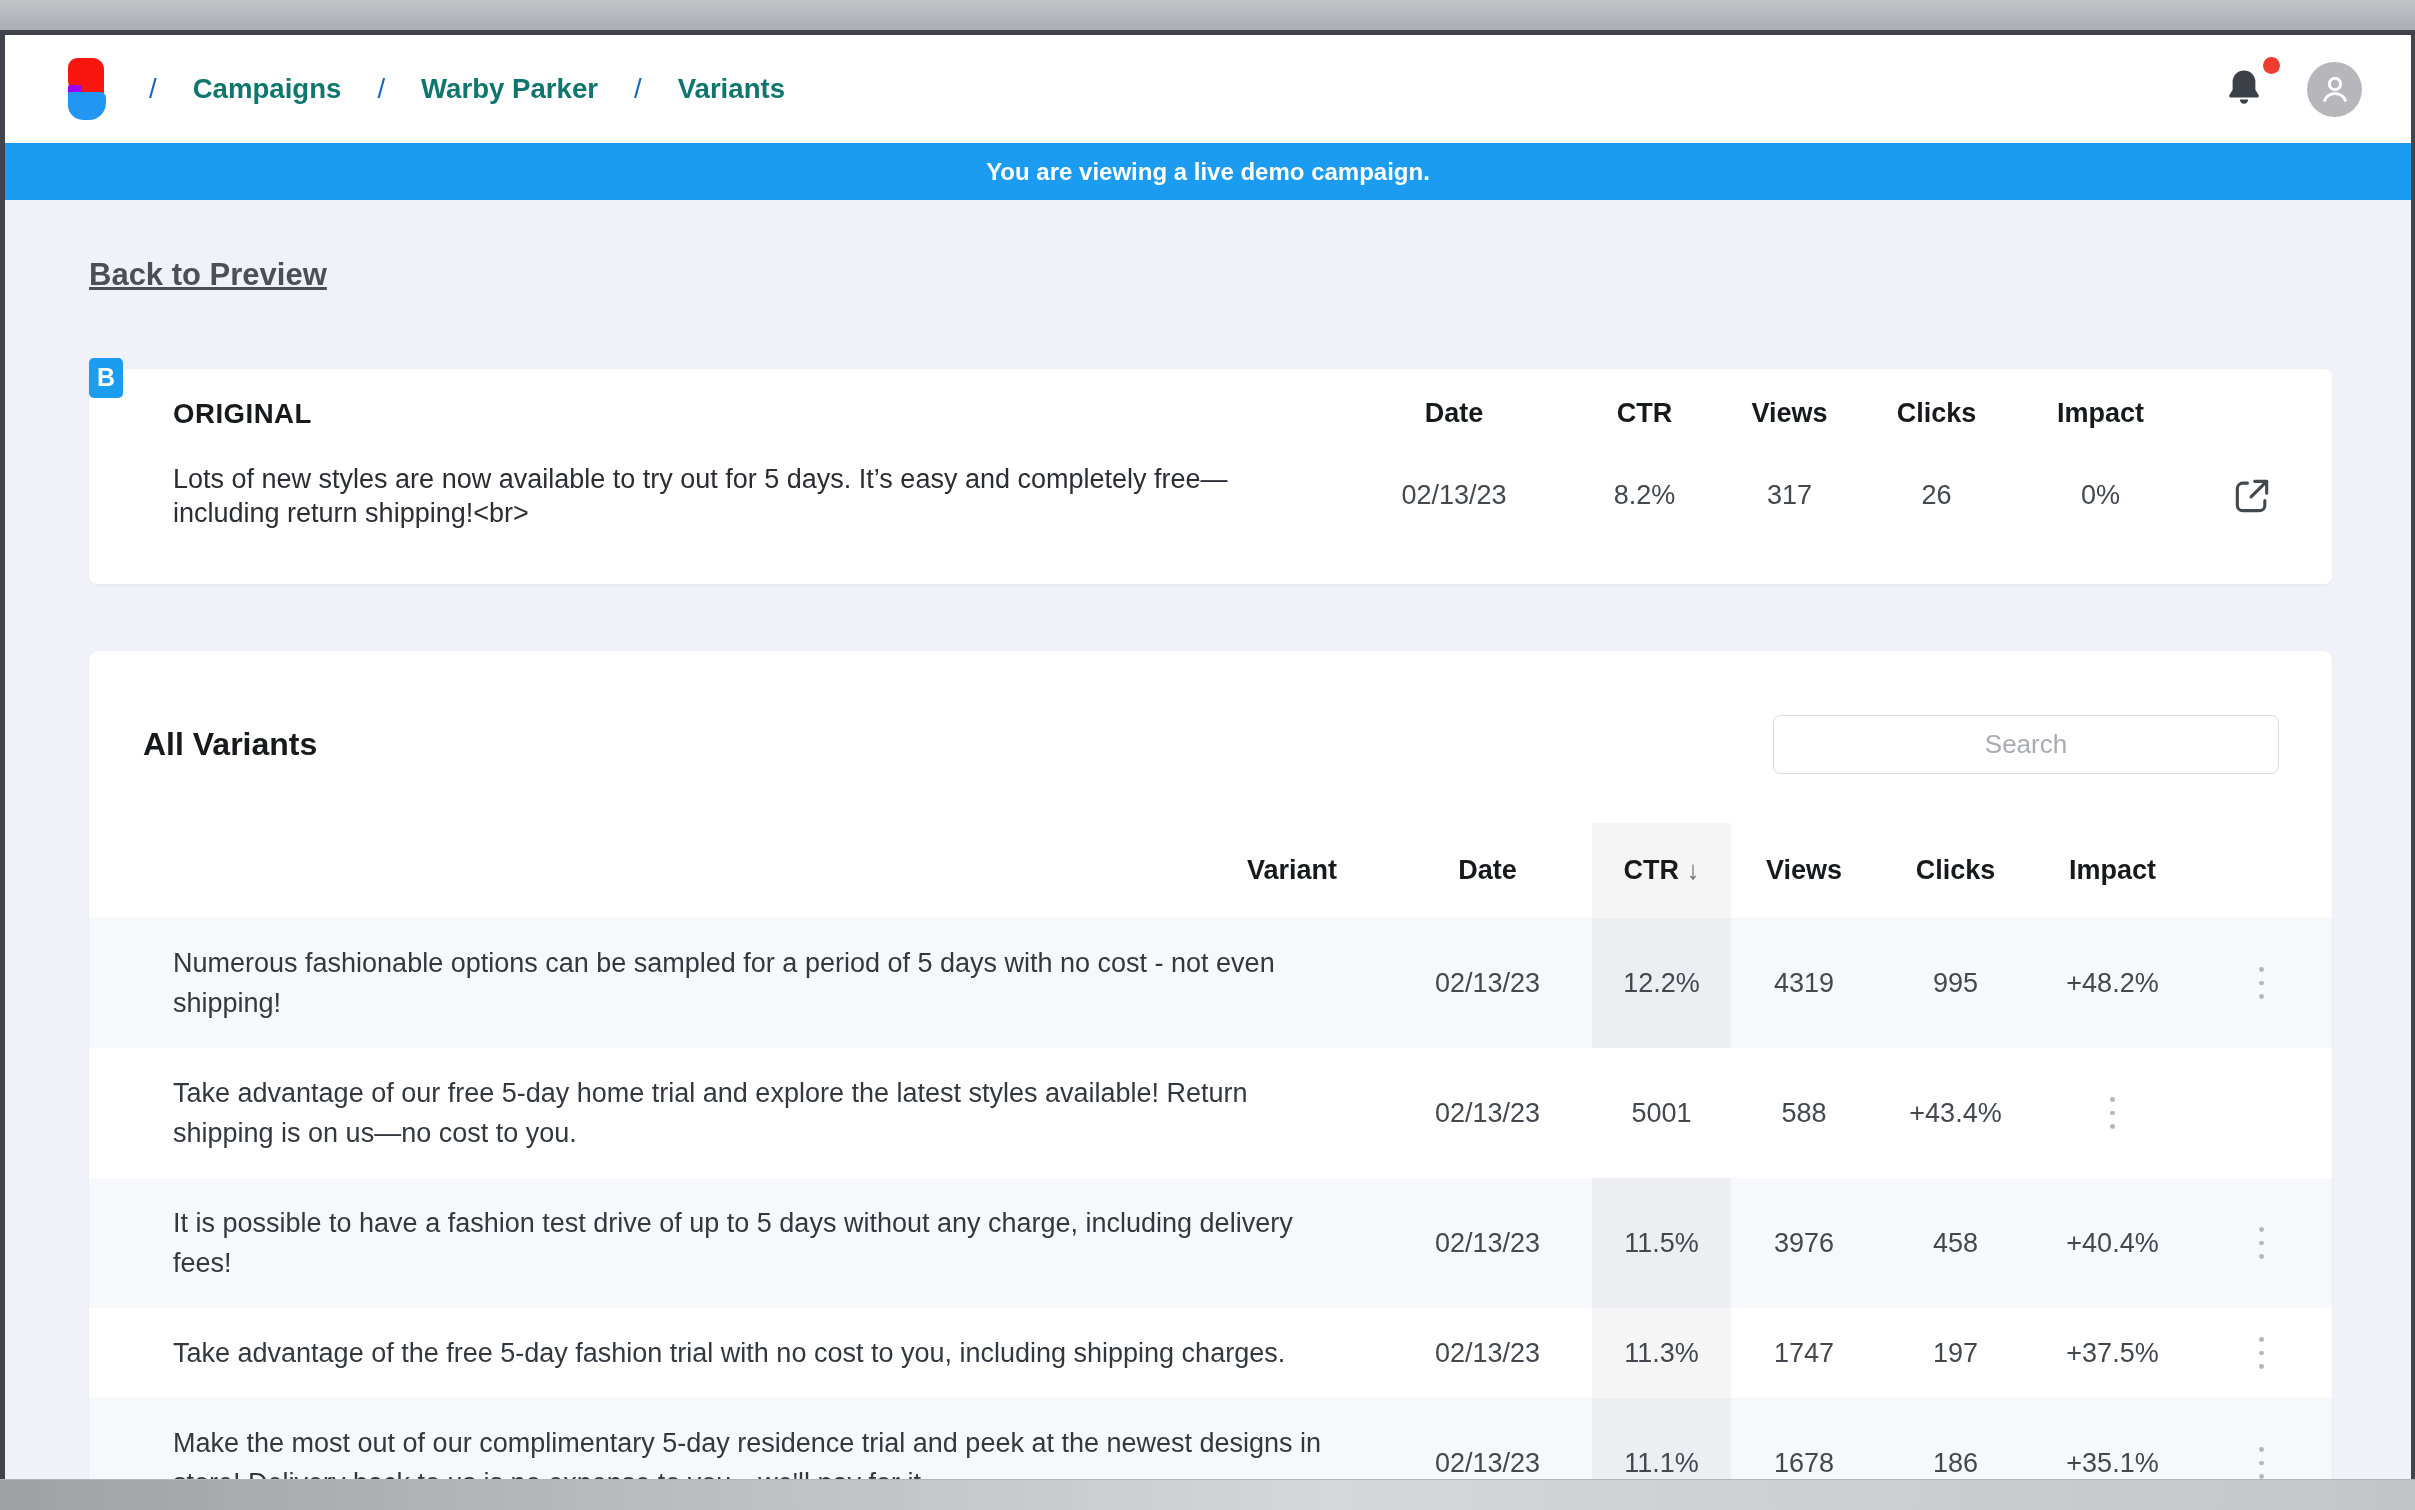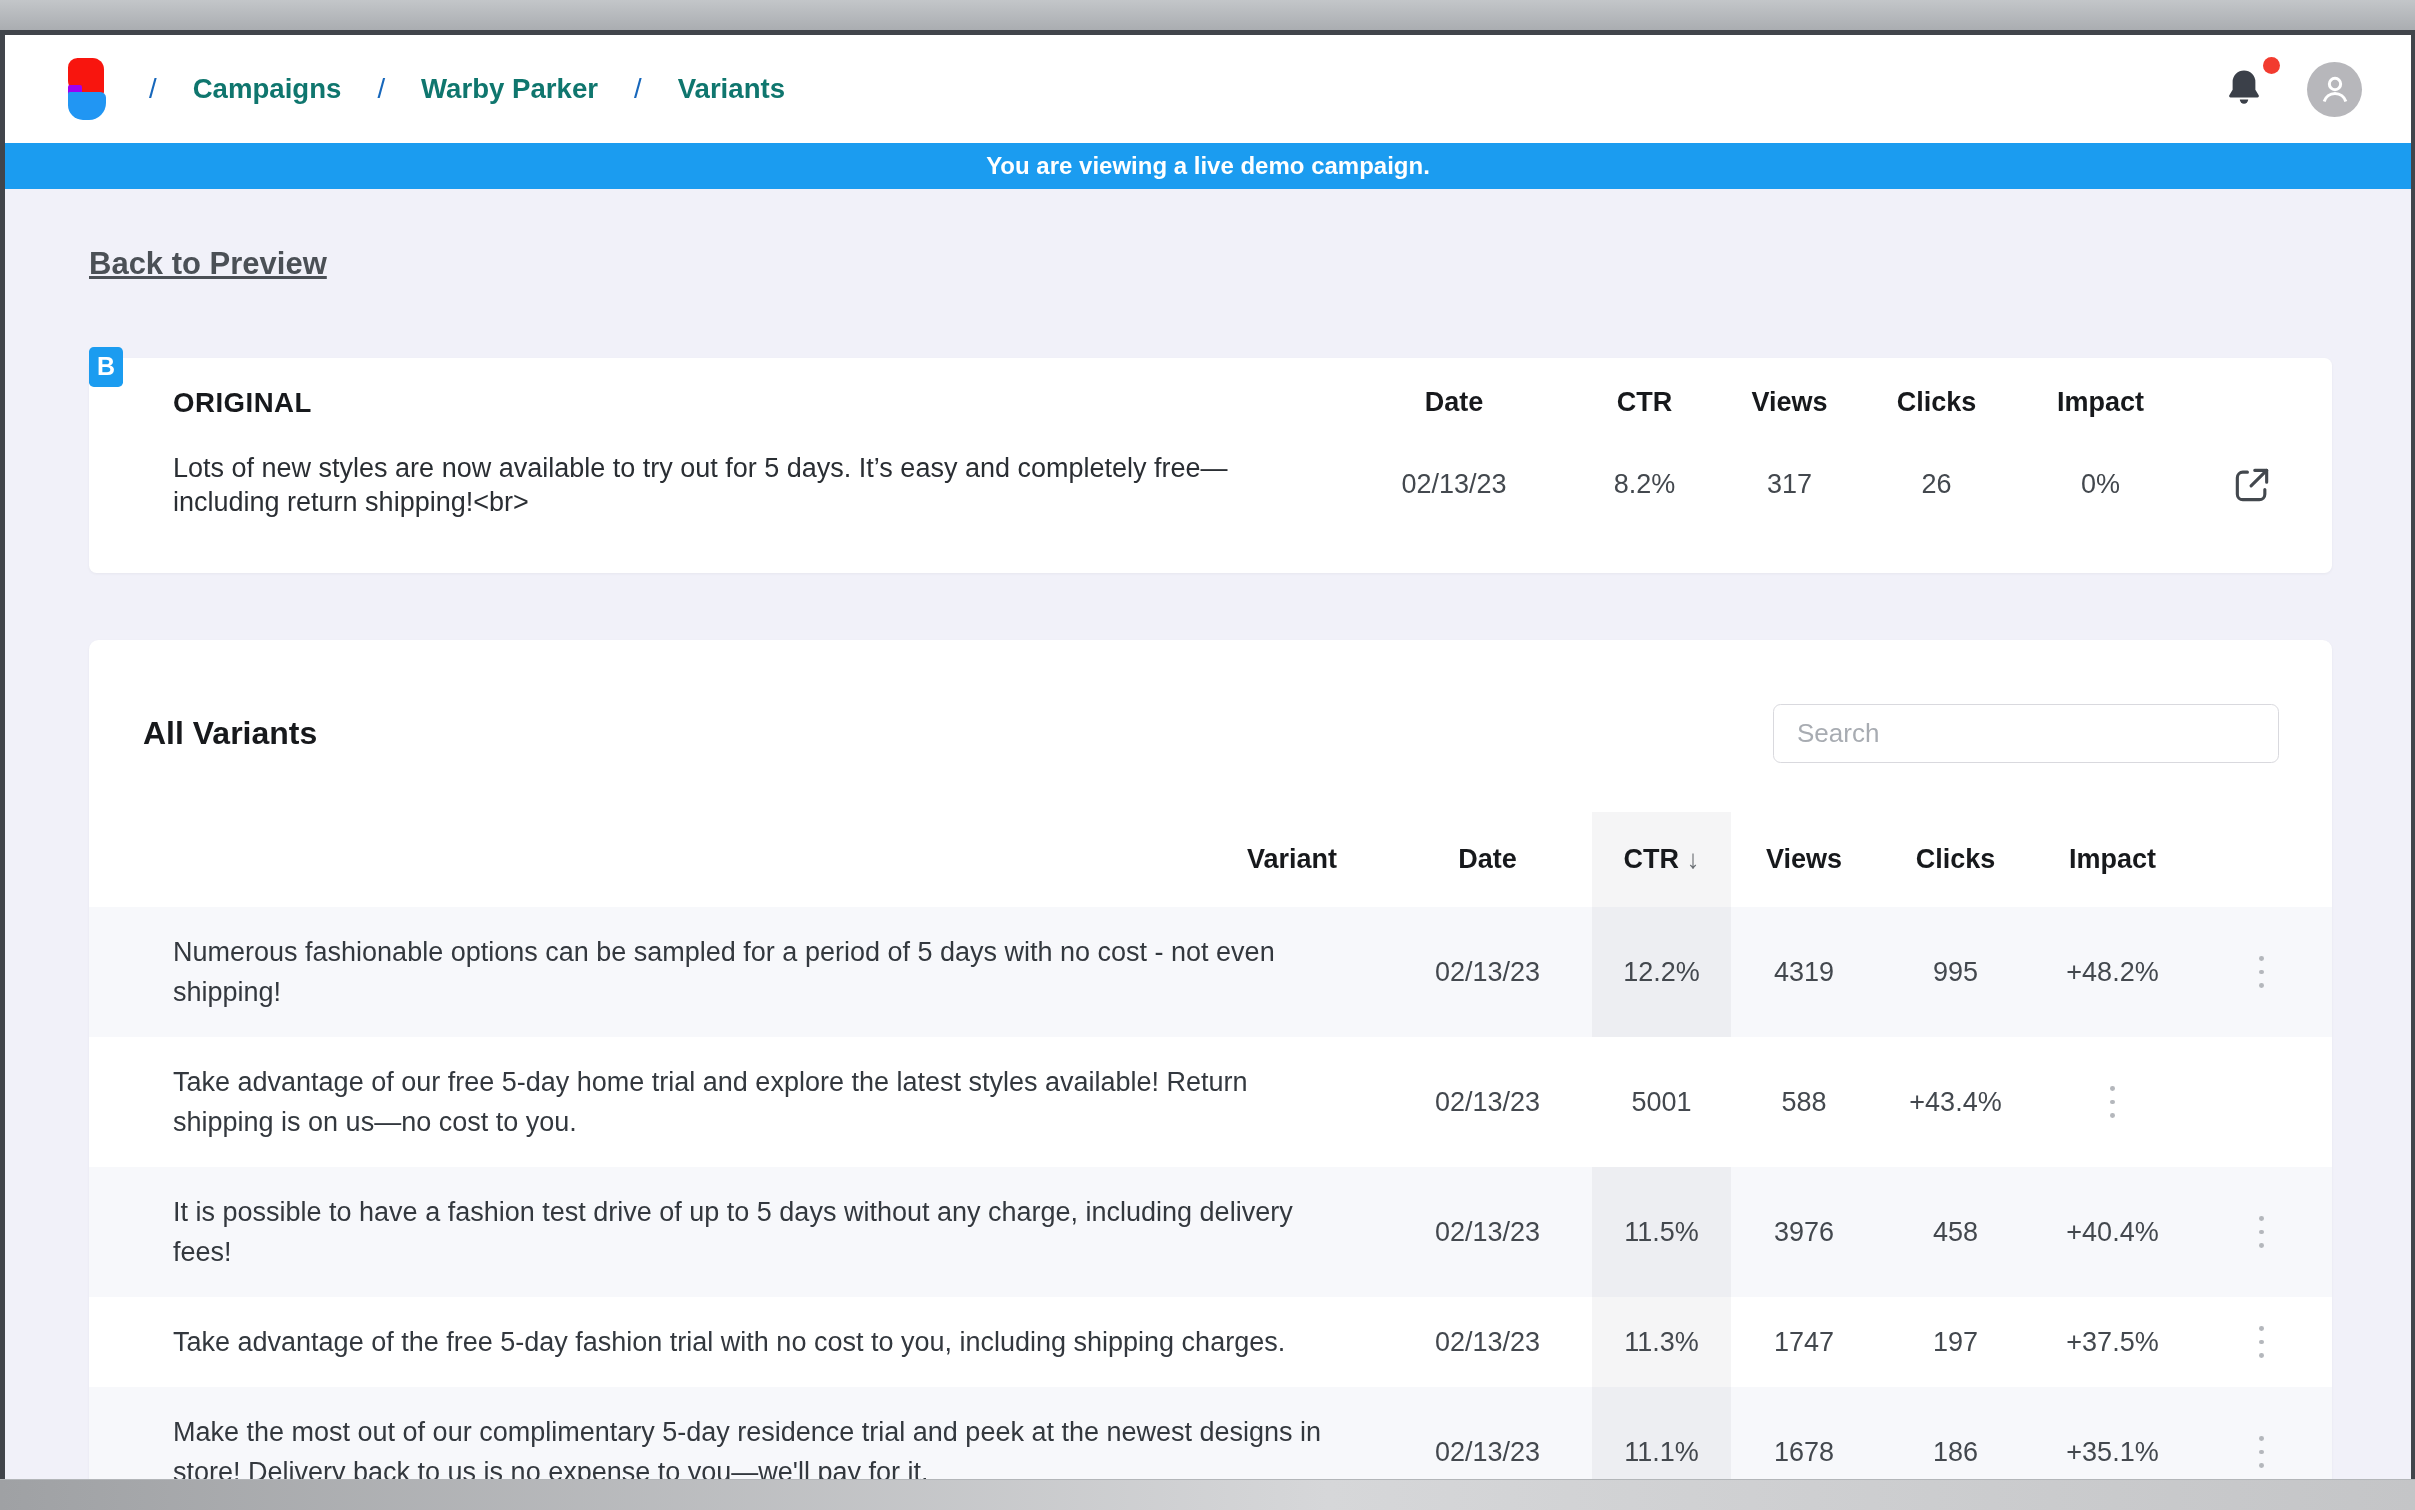--- a/index.html
+++ b/index.html
@@ -25,21 +25,21 @@
   .logo .blue   { position:absolute; left:9.5px; top:34px; width:38px; height:28.5px; background:#2196f3; border-radius:1.9px 5.7px 17px 15px; }
   .breadcrumb { display:flex; align-items:center; gap:36px; font-size:27.6px; font-weight:700; color:#1767bb; }
   .breadcrumb .sep { font-weight:400; color:#1767bb; }
   .breadcrumb .crumb { color:#0f766e; text-decoration:none; cursor:pointer; }
   .header-right { margin-left:auto; display:flex; align-items:center; gap:42px; }
   .bell-wrap { position:relative; cursor:pointer; }
   .bell-dot { position:absolute; top:-9.5px; right:-15px; width:17px; height:17px; border-radius:50%; background:#f23b2f; }
   .avatar { width:55px; height:55px; border-radius:50%; background:#b7b7bb; display:flex; align-items:center; justify-content:center; cursor:pointer; }
 
   
-  .banner { height:46px; background:#1b9cf0; color:#ffffff; font-size:24px; font-weight:700;
+  .banner { height:57px; background:#1b9cf0; color:#ffffff; font-size:24px; font-weight:700;
     display:flex; align-items:center; justify-content:center; }
 
   
   .content { padding:57px 80px 0 84px; }
   .back-link { display:inline-block; font-size:31px; font-weight:700; color:#4b5056;
     text-decoration:underline; cursor:pointer; }
 
   .card { background:#ffffff; width:2243px; border-radius:7.6px; box-shadow:0 1px 2.9px rgba(40,40,60,0.05); }
 
   
@@ -54,21 +54,21 @@
   .body-text { font-size:27px; color:#2a2e33; line-height:34px; }
   .val { font-size:27px; color:#43484e; text-align:center; }
   .ext-btn { background:none; border:none; cursor:pointer; display:flex; justify-content:center; width:100%; }
 
   
   .variants-card { margin-top:67px; min-height:894px; padding-top:63px; border-radius:9.5px 9.5px 0 0; }
   .variants-top { display:flex; align-items:center; justify-content:space-between; height:61px;
     padding:0 53px 0 54px; }
   .variants-top h2 { font-size:32px; font-weight:700; color:#17191c; }
   .search-input { width:506px; height:59px; border:1.9px solid #d9d9de; border-radius:7.6px;
-    font-size:26px; color:#3c4043; padding:0 23px; outline:none; font-family:inherit; background:#fff; }
+    font-size:26px; color:#3c4043; padding:0 23px; outline:none; font-family:inherit; background:#fff;text-align:center; }
   .search-input::placeholder { color:#a8acb2; }
 
   .var-grid { display:grid; grid-template-columns:1294px 209px 139px 146px 157px 157px 1fr; align-items:center; }
   .var-head { margin-top:48px; height:95px; }
   .var-head .h { font-size:27px; font-weight:700; color:#17191c; text-align:center; }
   .var-head .text-col { text-align:right; }
   .col-ctr { background:rgba(25,28,40,0.045); height:100%; display:flex; align-items:center; justify-content:center; gap:7.6px; }
   .sortable { cursor:pointer; }
   .sort-icon::after { content:"\2193"; font-size:26px; font-weight:400; color:#6b7075; }
 

